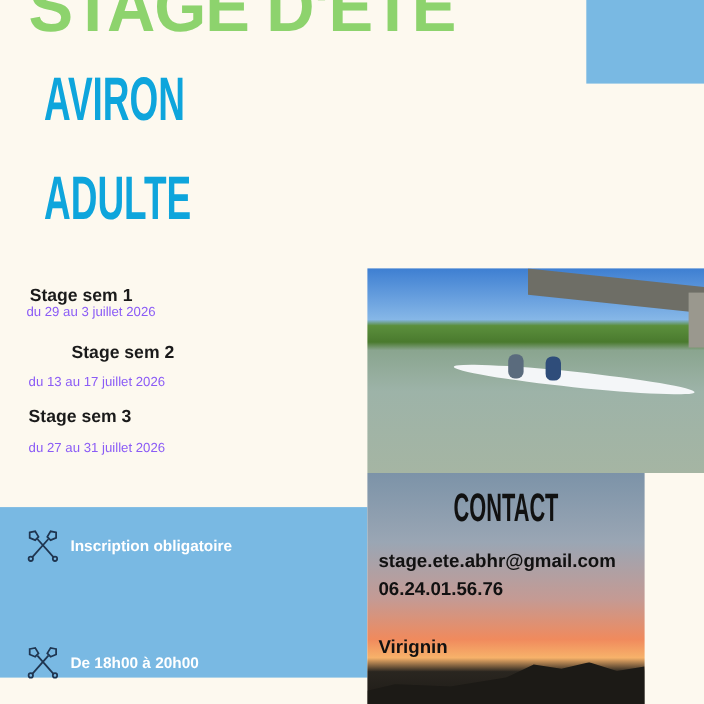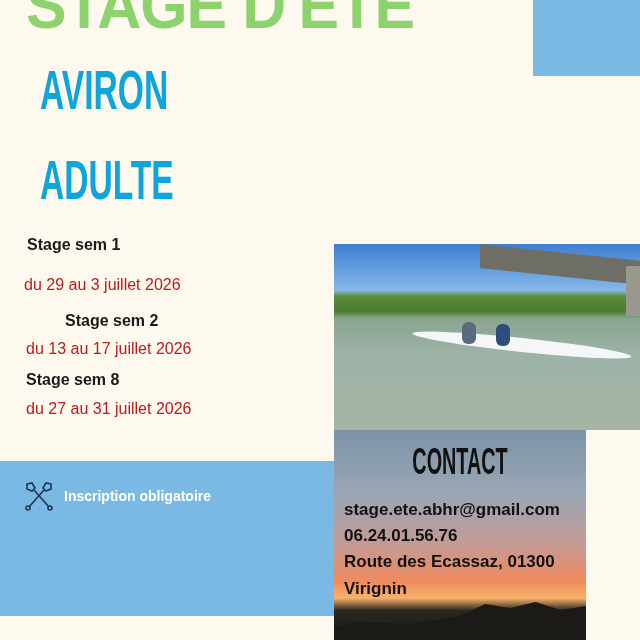--- a/index.html
+++ b/index.html
@@ -3,21 +3,21 @@
 <meta charset="utf-8">
 <style>
   html, body { margin:0; padding:0; }
   body { width:640px; height:640px; overflow:hidden; background:#fdf9ef; position:relative; font-family:"Liberation Sans", sans-serif; }
   .title { position:absolute; left:26px; top:-30px; font-family:"Liberation Sans", sans-serif; font-weight:bold; font-size:64px; color:#8dd36d; letter-spacing:-1px; transform:scaleX(0.95); transform-origin:left; white-space:nowrap; line-height:72px; }
   .blue-corner { position:absolute; left:533px; top:0; width:107px; height:76px; background:#79b9e3; }
   .sub { position:absolute; left:40px; color:#0ea5dc; font-weight:bold; font-size:56px; line-height:60px; transform:scaleX(0.6); transform-origin:left; white-space:nowrap; }
   .sub.a { top:60px; }
   .sub.b { top:150px; }
   .s-title { position:absolute; font-weight:bold; font-size:16px; color:#1a1a1a; }
-  .s-date { position:absolute; font-size:16px; color:#b91c1c; }
+  .s-date { position:absolute; font-size:12px; color:#8b5cf6; }
   .bluepanel { position:absolute; left:0; top:461px; width:334px; height:155px; background:#79b9e3; }
   .feat { position:absolute; left:22px; display:flex; align-items:flex-start; color:#fff; font-weight:bold; font-size:14px; line-height:20px; }
   .feat svg { width:34px; height:34px; margin-right:8px; flex-shrink:0; margin-top:-6px; }
   .photo1 { position:absolute; left:334px; top:244px; width:306px; height:186px; overflow:hidden;
     background: linear-gradient(to bottom, #3e7fd2 0%, #86b7e7 25%, #5b8f3c 28%, #4a7a2e 36%, #8aa58f 40%, #9db3a8 60%, #a5b5a3 100%); }
   .bridge { position:absolute; right:0; top:0; width:160px; height:24px; background:#6e6e66; transform:skewY(6deg); transform-origin:left; }
   .pillar { position:absolute; right:0; top:22px; width:14px; height:50px; background:#9a988e; }
   .boat { position:absolute; left:78px; top:94px; width:220px; height:14px; background:#f4f6f8; border-radius:50%; transform:rotate(6deg); }
   .rower { position:absolute; width:14px; height:22px; background:#5a6b7d; border-radius:6px; }
   .photo2 { position:absolute; left:334px; top:430px; width:252px; height:210px; overflow:hidden;
@@ -28,50 +28,60 @@
 </style>
 </head>
 <body>
 
 <div class="title">STAGE D'ÉTÉ</div>
 <div class="blue-corner"></div>
 <div class="sub a">AVIRON</div>
 <div class="sub b">ADULTE</div>
 
 <div>
-  <div class="s-title" style="left:27px;top:236px;">Stage sem 1</div>
+  <div class="s-title" style="left:27px;top:261px;">Stage sem 1</div>
   <div class="s-date" style="left:24px;top:276px;">du 29 au 3 juillet 2026</div>
   <div class="s-title" style="left:25px;top:312px;margin-left:40px;">Stage sem 2</div>
   <div class="s-date" style="left:26px;top:340px;">du 13 au 17 juillet 2026</div>
-  <div class="s-title" style="left:26px;top:371px;">Stage sem 8</div>
+  <div class="s-title" style="left:26px;top:371px;">Stage sem 3</div>
   <div class="s-date" style="left:26px;top:400px;">du 27 au 31 juillet 2026</div>
 </div>
 
 <div class="bluepanel">
   <div class="feat" style="top:25px;">
     <svg viewBox="0 0 34 34" fill="none" stroke="#1f3550" stroke-width="1.6">
       <path d="M5 4 l5 -1 l3 5 l-3 3 l-5 -2 z"></path>
         <line x1="12" y1="10" x2="27" y2="27"></line>
         <circle cx="28" cy="28" r="2"></circle>
       <path d="M29 4 l-5 -1 l-3 5 l3 3 l5 -2 z"></path>
         <line x1="22" y1="10" x2="7" y2="27"></line>
         <circle cx="6" cy="28" r="2"></circle>
     </svg>
     <span>Inscription obligatoire</span>
+  </div>
+  <div class="feat" style="top:131px;">
+    <svg viewBox="0 0 34 34" fill="none" stroke="#1f3550" stroke-width="1.6">
+      <path d="M5 4 l5 -1 l3 5 l-3 3 l-5 -2 z"></path>
+        <line x1="12" y1="10" x2="27" y2="27"></line>
+        <circle cx="28" cy="28" r="2"></circle>
+      <path d="M29 4 l-5 -1 l-3 5 l3 3 l5 -2 z"></path>
+        <line x1="22" y1="10" x2="7" y2="27"></line>
+        <circle cx="6" cy="28" r="2"></circle>
+    </svg>
+    <span>De 18h00 à 20h00</span>
   </div>
 </div>
 
 <div class="photo1">
   <div class="bridge"></div>
   <div class="pillar"></div>
   <div class="boat"></div>
   <div class="rower" style="left:128px;top:78px;"></div>
   <div class="rower" style="left:162px;top:80px;background:#2f4d7a;"></div>
 </div>
 
 <div class="photo2">
   <div class="hills"></div>
   <div class="contact-h">CONTACT</div>
   <div class="c-line" style="top:70px;">stage.ete.abhr@gmail.com</div>
   <div class="c-line" style="top:96px;">06.24.01.56.76</div>
-  <div class="c-line" style="top:122px;">Route des Ecassaz, 01300</div>
   <div class="c-line" style="top:149px;">Virignin</div>
 </div>
 
 </body></html>

